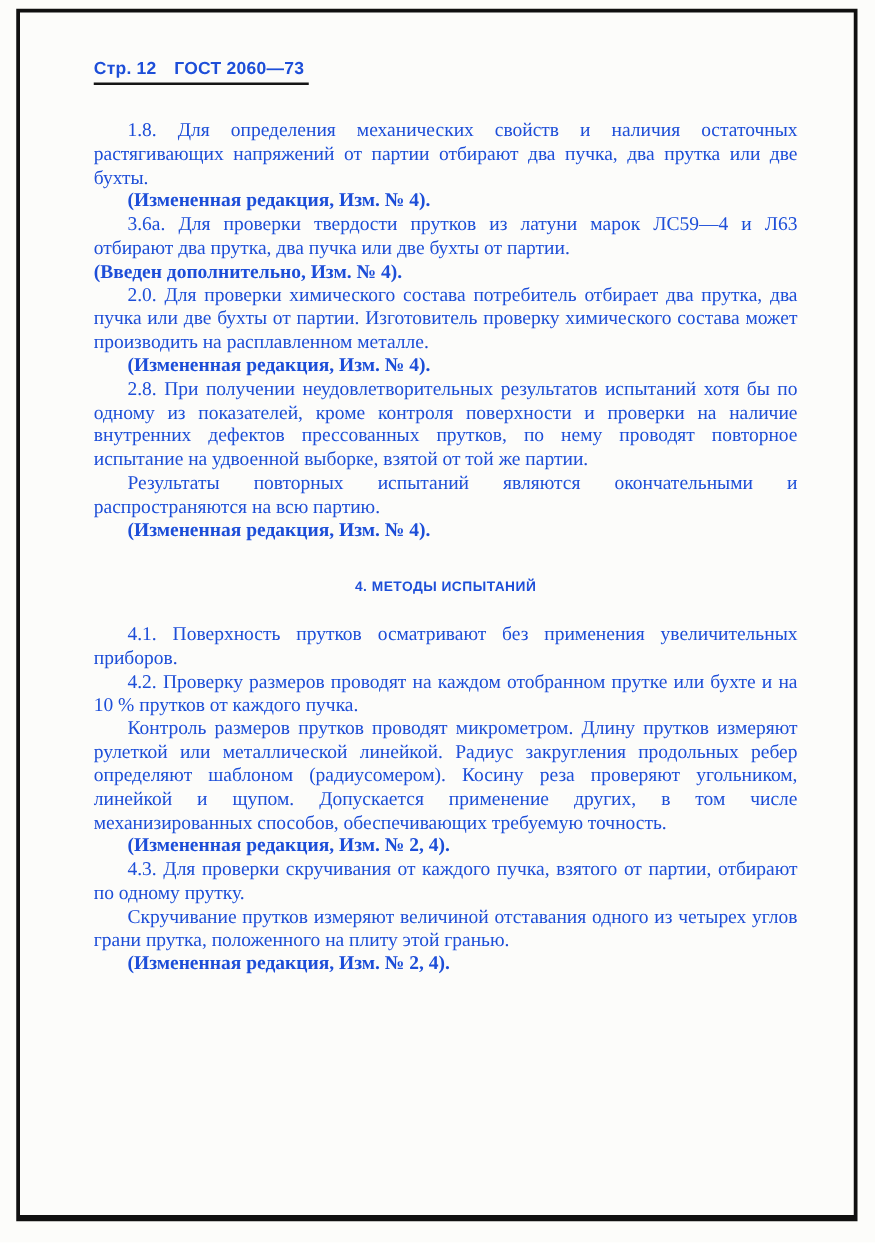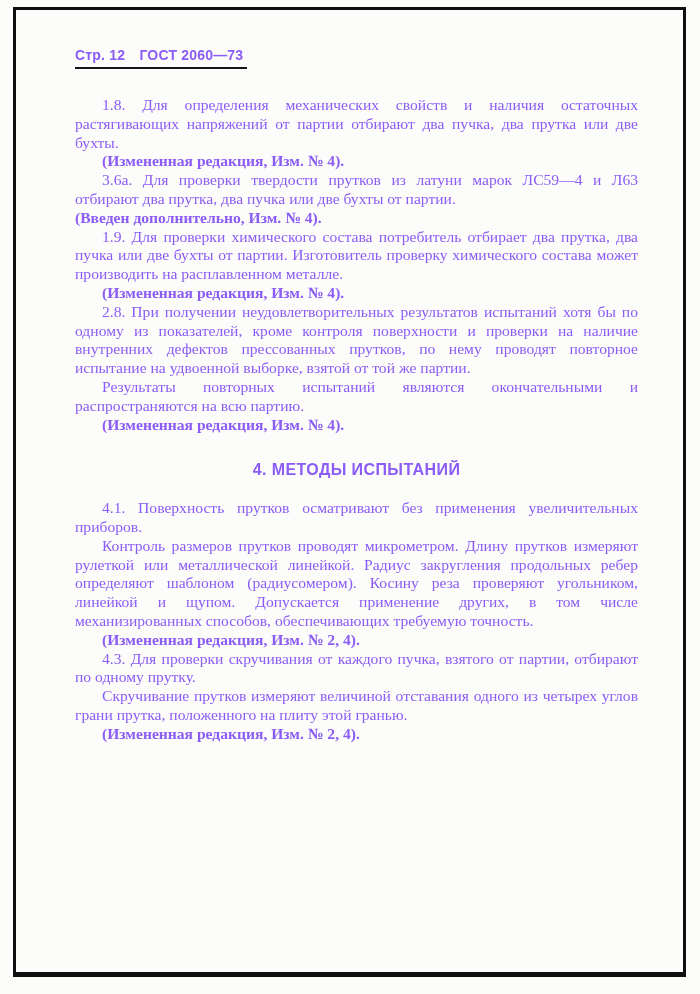--- a/index.html
+++ b/index.html
@@ -7,21 +7,21 @@
     padding: 0;
     background: #ffffff;
   }
   .page {
     position: relative;
     width: 700px;
     height: 994px;
     background: #fcfcfa;
     overflow: hidden;
     font-family: "Liberation Serif", serif;
-    color: #8b5cf6;
+    color: #1d4ed8;
   }
   .frame {
     position: absolute;
     left: 13px;
     top: 7px;
     width: 673px;
     height: 970px;
     box-sizing: border-box;
     border: 3px solid #101010;
     border-bottom-width: 5px;
@@ -59,21 +59,21 @@
     text-align: justify;
   }
   .para.no-indent {
     text-indent: 0;
   }
   .para.amend {
     font-weight: bold;
   }
   .heading {
     font-family: "Liberation Sans", sans-serif;
-    font-size: 16px;
+    font-size: 11px;
     font-weight: bold;
     text-align: center;
     letter-spacing: 0.4px;
     margin: 27px 0 19px 0;
     text-indent: 0;
   }
 </style>
 </head>
 <body>
 
@@ -85,28 +85,29 @@
       <span>Стр. 12</span>
       <span class="std">ГОСТ 2060—73</span>
     </span>
   </div>
 
   <div class="content">
     <p class="para">1.8. Для определения механических свойств и наличия остаточных растягивающих напряжений от партии отбирают два пучка, два прутка или две бухты.</p>
     <p class="para amend">(Измененная редакция, Изм. № 4).</p>
     <p class="para">3.6а. Для проверки твердости прутков из латуни марок ЛС59—4 и Л63 отбирают два прутка, два пучка или две бухты от партии.</p>
     <p class="para amend no-indent">(Введен дополнительно, Изм. № 4).</p>
-    <p class="para">1.9. Для проверки химического состава потребитель отбирает два прутка, два пучка или две бухты от партии. Изготовитель проверку химического состава может производить на расплавленном металле.</p>
+    <p class="para">2.0. Для проверки химического состава потребитель отбирает два прутка, два пучка или две бухты от партии. Изготовитель проверку химического состава может производить на расплавленном металле.</p>
     <p class="para amend">(Измененная редакция, Изм. № 4).</p>
     <p class="para">2.8. При получении неудовлетворительных результатов испытаний хотя бы по одному из показателей, кроме контроля поверхности и проверки на наличие внутренних дефектов прессованных прутков, по нему проводят повторное испытание на удвоенной выборке, взятой от той же партии.</p>
     <p class="para">Результаты повторных испытаний являются окончательными и распространяются на всю партию.</p>
     <p class="para amend">(Измененная редакция, Изм. № 4).</p>
 
     <h2 class="heading">4. МЕТОДЫ ИСПЫТАНИЙ</h2>
 
     <p class="para">4.1. Поверхность прутков осматривают без применения увеличительных приборов.</p>
+    <p class="para">4.2. Проверку размеров проводят на каждом отобранном прутке или бухте и на 10 % прутков от каждого пучка.</p>
     <p class="para">Контроль размеров прутков проводят микрометром. Длину прутков измеряют рулеткой или металлической линейкой. Радиус закругления продольных ребер определяют шаблоном (радиусомером). Косину реза проверяют угольником, линейкой и щупом. Допускается применение других, в том числе механизированных способов, обеспечивающих требуемую точность.</p>
     <p class="para amend">(Измененная редакция, Изм. № 2, 4).</p>
     <p class="para">4.3. Для проверки скручивания от каждого пучка, взятого от партии, отбирают по одному прутку.</p>
     <p class="para">Скручивание прутков измеряют величиной отставания одного из четырех углов грани прутка, положенного на плиту этой гранью.</p>
     <p class="para amend">(Измененная редакция, Изм. № 2, 4).</p>
   </div>
 </div>
 
 </body></html>

